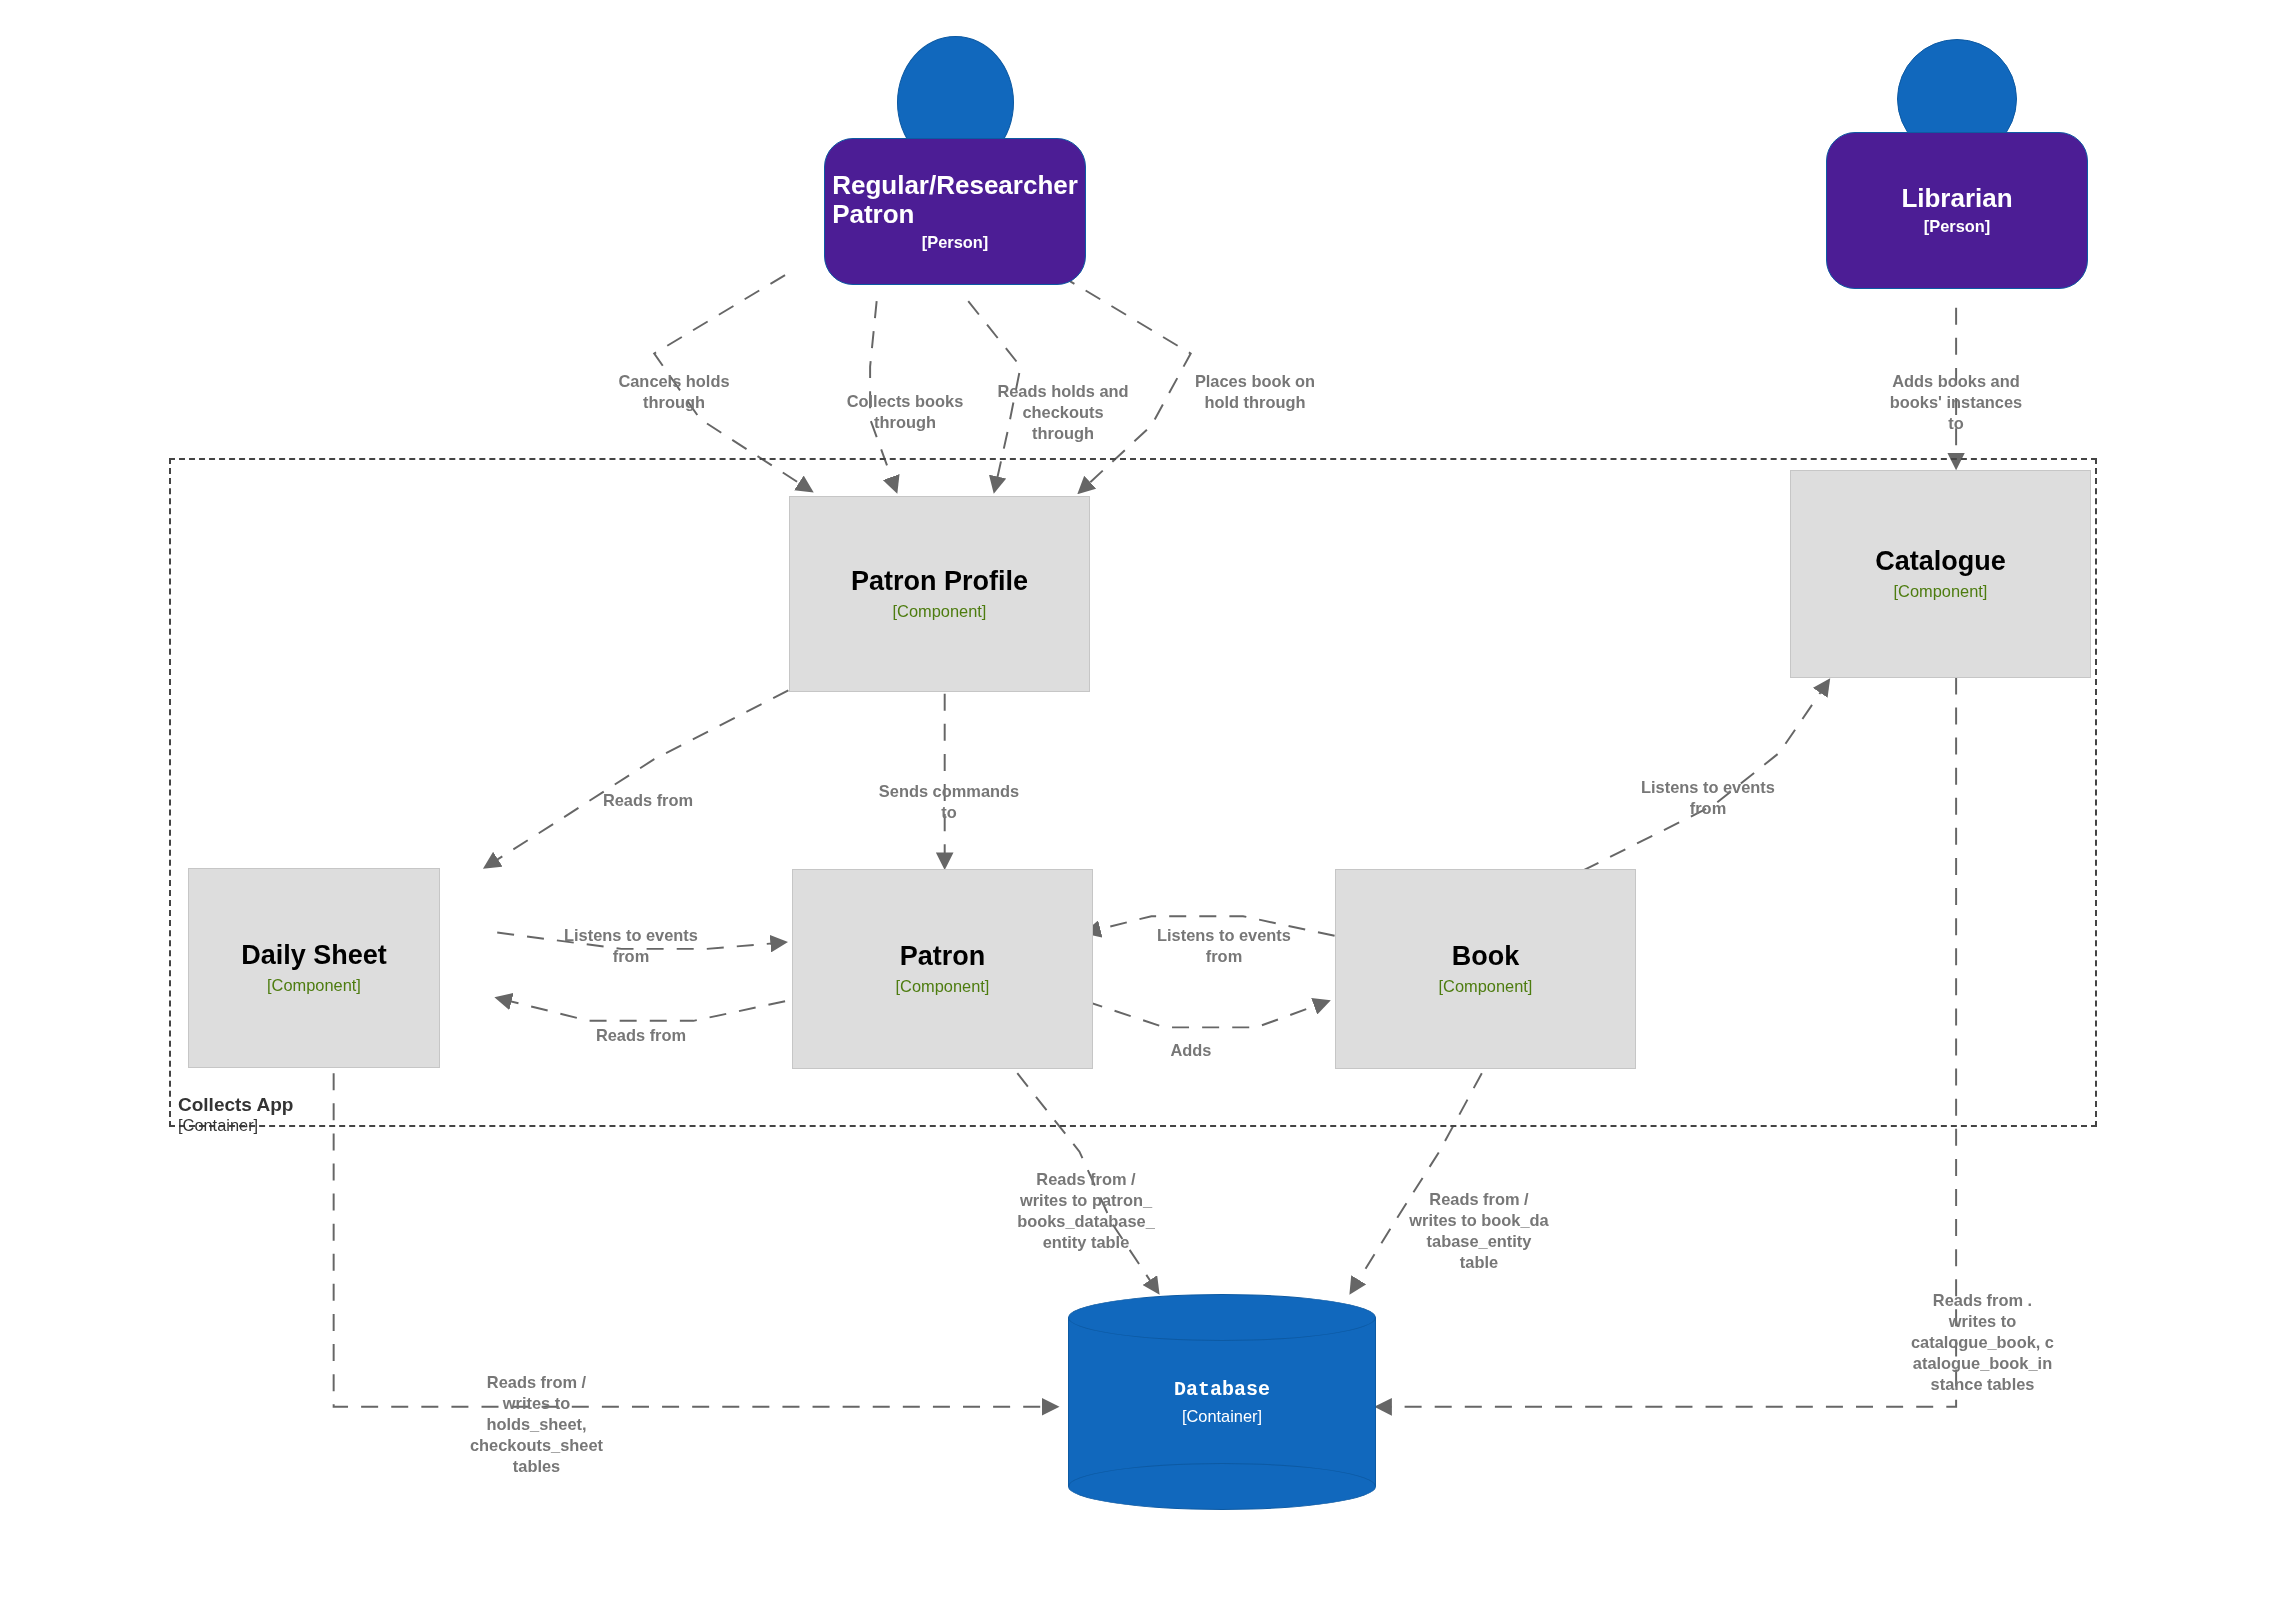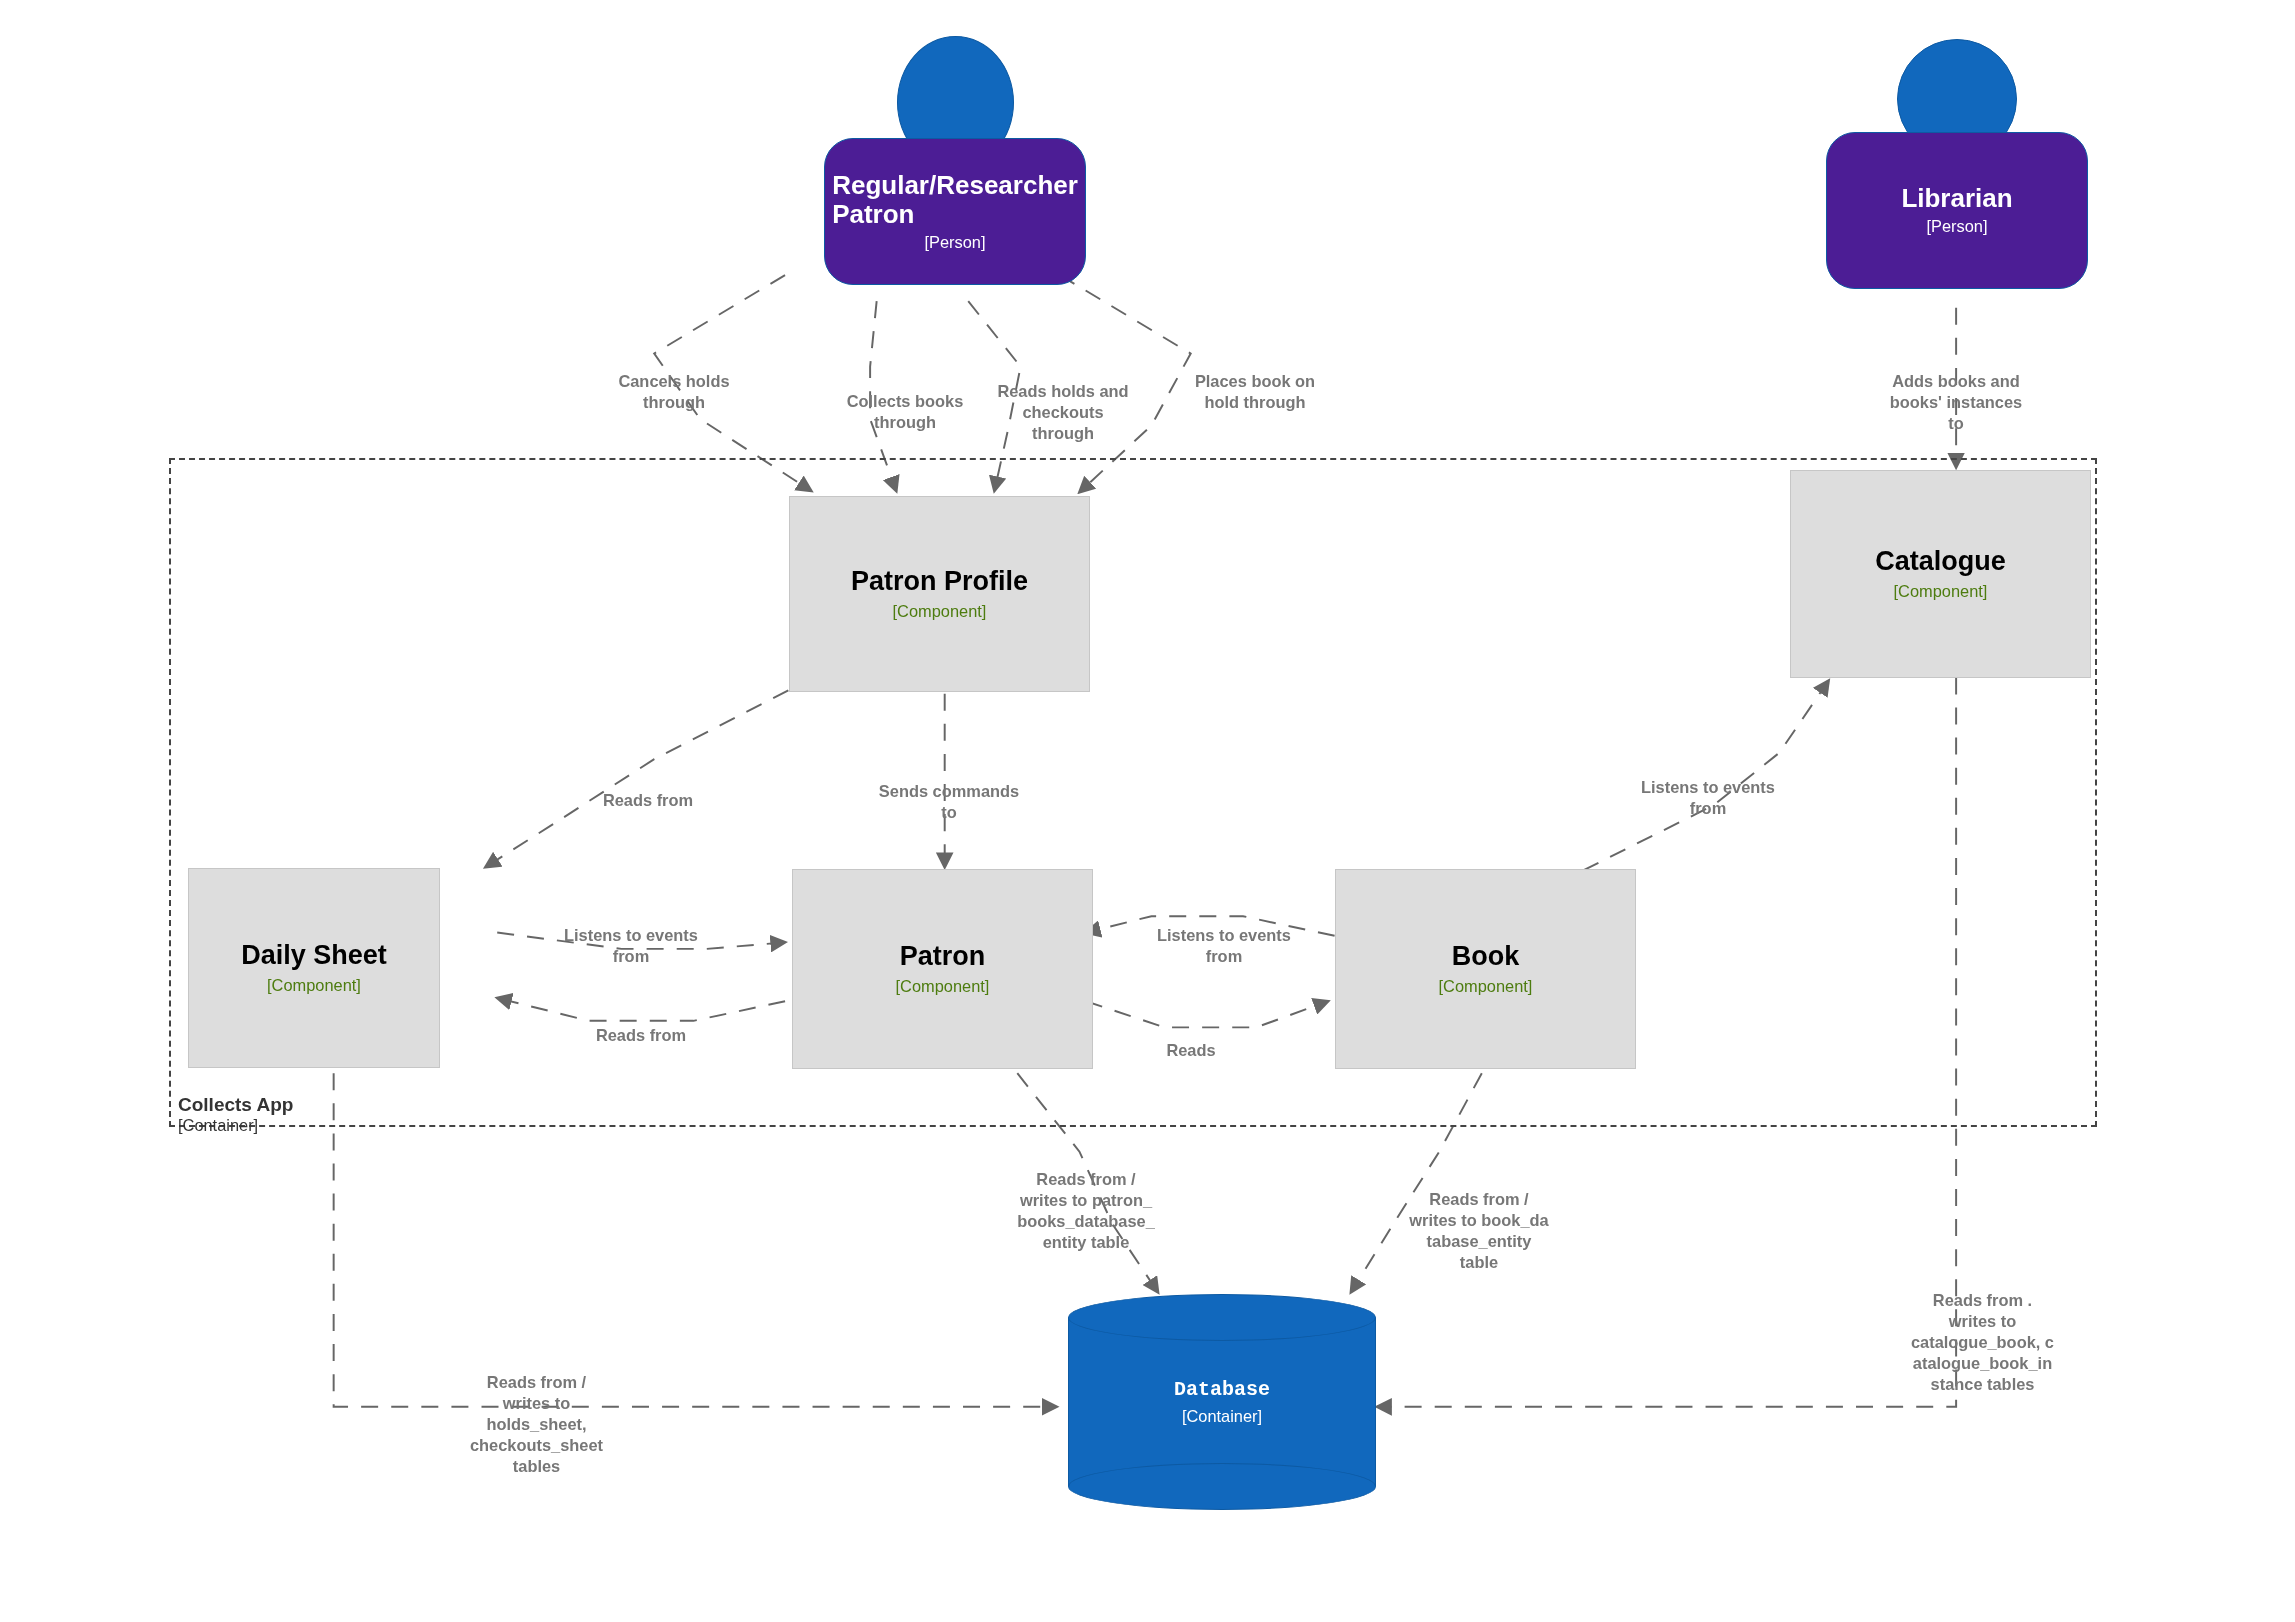--- a/index.html
+++ b/index.html
@@ -17,21 +17,21 @@
   .person .head{
     background:#1168bd;border:0.7px solid #0d5aa3;border-radius:50%;
     margin:0 auto;
   }
   .person .body{
     background:#4c1d95;border:0.7px solid #0d5aa3;border-radius:29px;
     display:flex;flex-direction:column;align-items:center;justify-content:center;
     text-align:left;color:#ffffff;box-sizing:border-box;padding:6.5px 11.8px;
   }
   .person .pname{font-size:26px;font-weight:bold;line-height:1.12;}
-  .person .ptype{font-size:16.4px;font-weight:normal;margin-top:3.9px;}
+  .person .ptype{font-size:16.4px;font-weight:bold;margin-top:3.9px;}
 
   .component{
     background:#dddddd;border:0.7px solid #c6c6c6;
     display:flex;flex-direction:column;align-items:center;justify-content:center;
     text-align:center;color:#000000;box-sizing:border-box;padding:5.2px;
   }
   .component .cname{font-size:27px;font-weight:bold;line-height:1.1;}
   .component .ctype{font-size:16.4px;font-weight:normal;margin-top:5.2px;color:#4d7c0f;}
 
   .cylinder{position:absolute;}
@@ -223,21 +223,21 @@
   <div class="elabel" style="left:559px;top:1004px;width:164px;">
     <span>Reads from</span>
   </div>
 
   <div class="elabel" style="left:1126px;top:904px;width:196px;">
     <span>Listens to events
 from</span>
   </div>
 
   <div class="elabel" style="left:1132px;top:1019px;width:118px;">
-    <span>Reads</span>
+    <span>Adds</span>
   </div>
 
   <div class="elabel" style="left:988px;top:1148px;width:196px;">
     <span>Reads from /
 writes to patron_
 books_database_
 entity table</span>
   </div>
 
   <div class="elabel" style="left:1381px;top:1168px;width:196px;">

